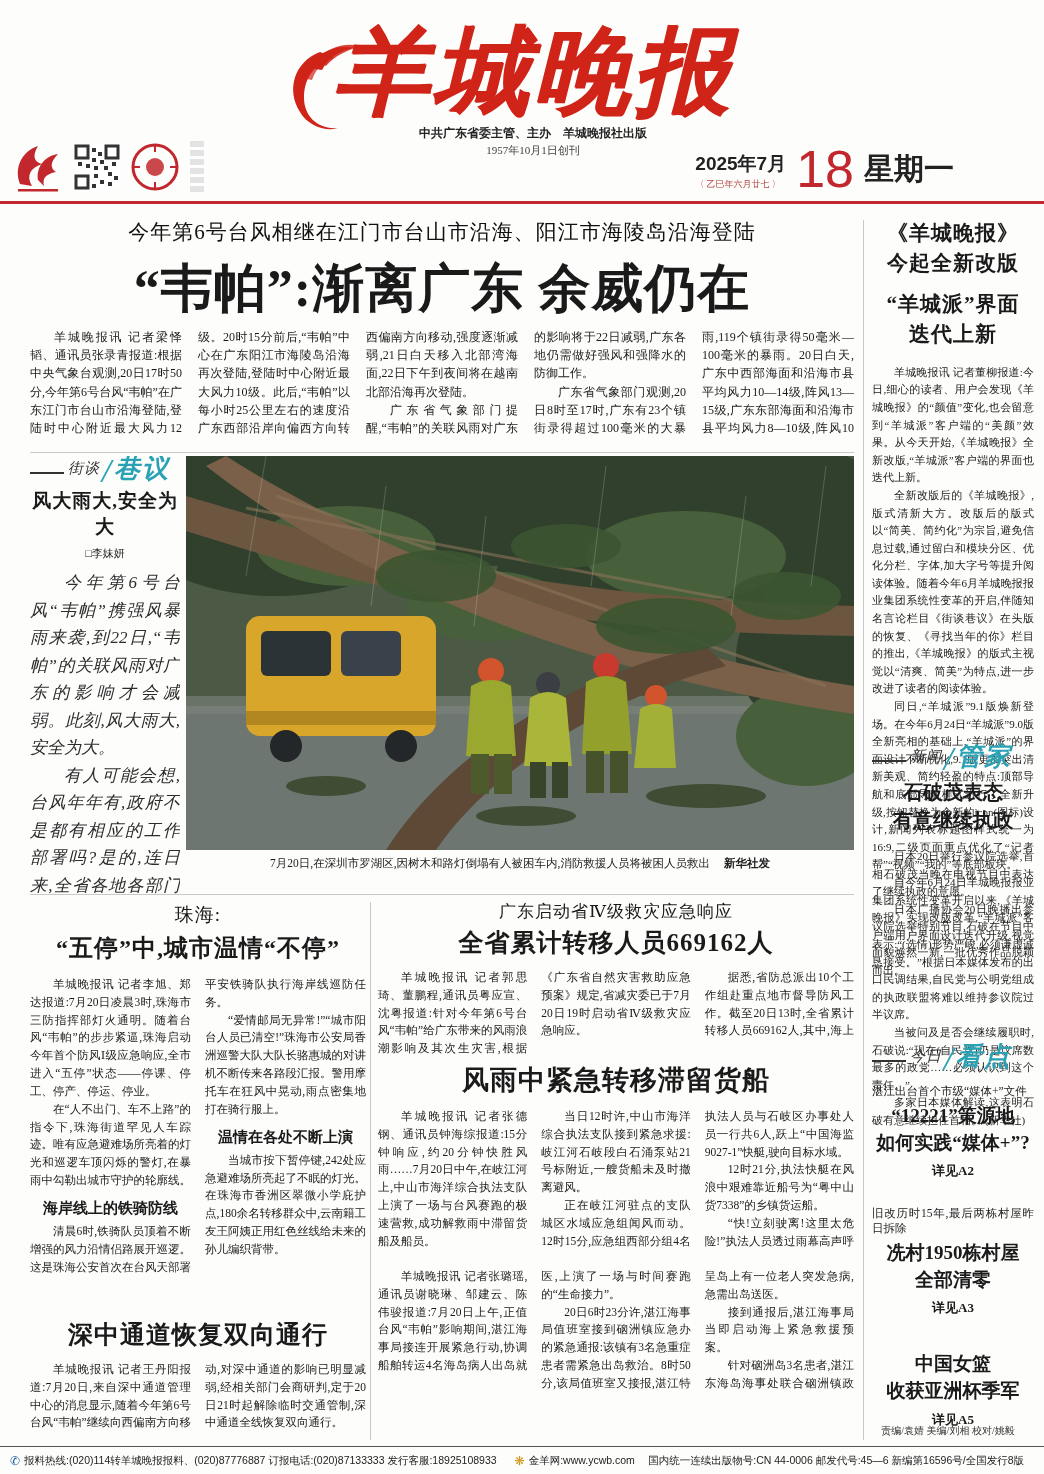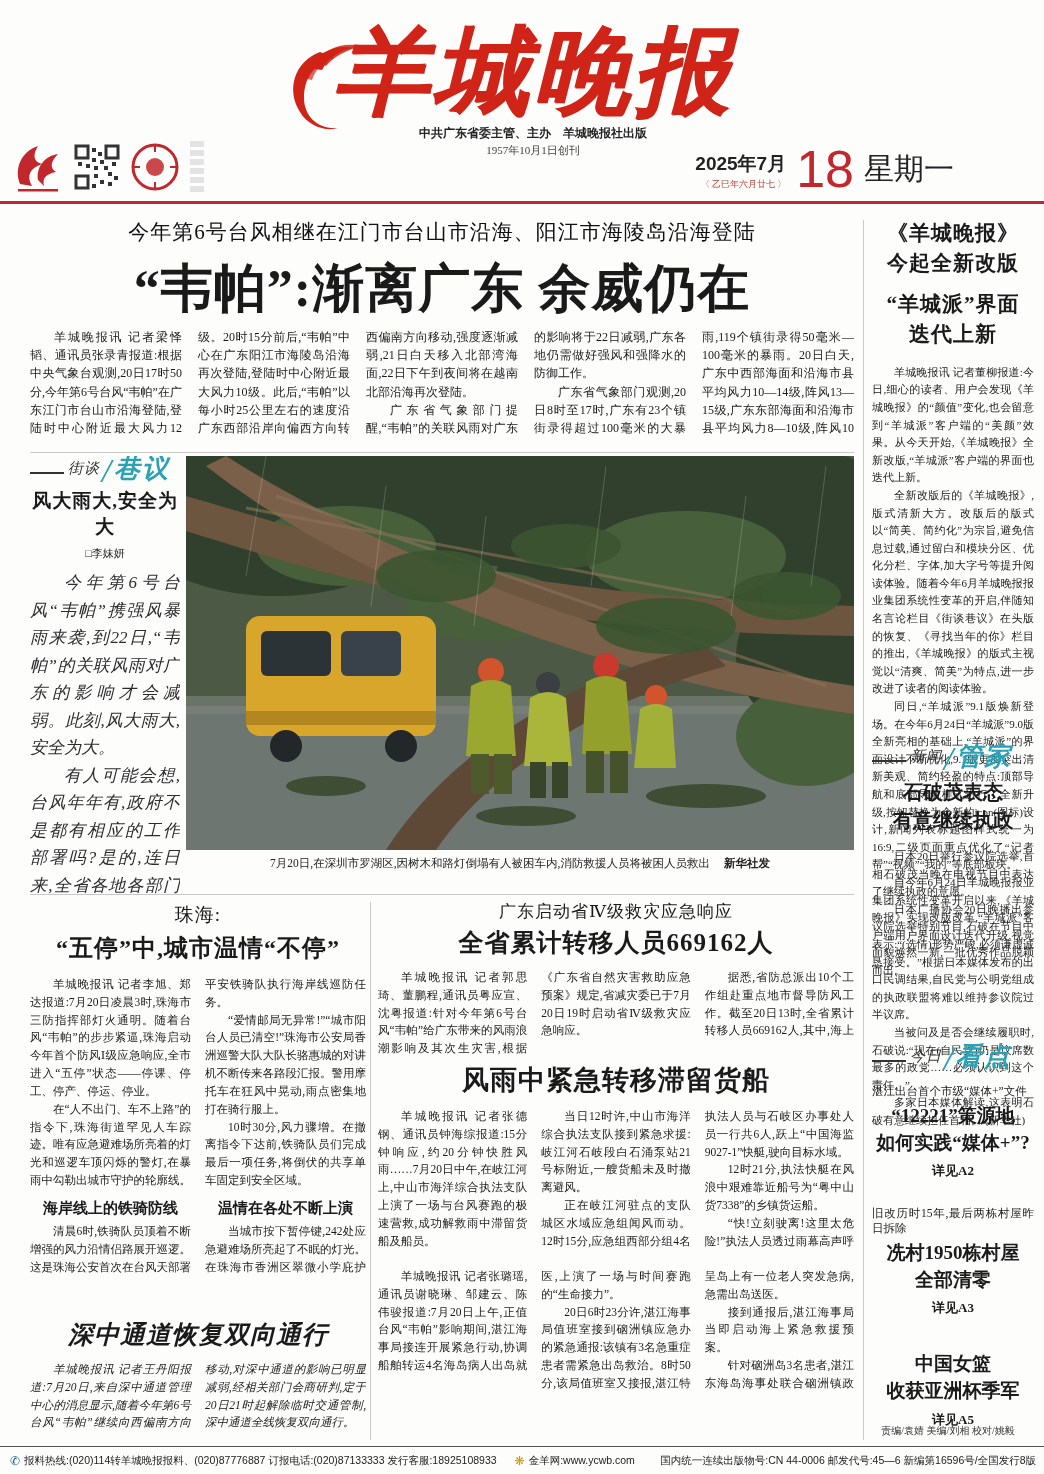--- a/index.html
+++ b/index.html
@@ -12,25 +12,25 @@
                font-style:italic;text-shadow:1px 1px 0 #d02418;white-space:nowrap;}
   .brand-sub{font-size:12px;font-weight:bold;color:#222;margin-top:2px;}
   .brand-founded{font-size:11px;color:#444;margin-top:1px;}
   .swirl{position:absolute;left:278px;top:38px;}
   .logo-strip{position:absolute;left:12px;top:138px;height:58px;display:flex;align-items:center;gap:10px;}
   .group-logo{width:52px;height:54px;}
   .qr{width:46px;height:46px;}
   .seal{width:50px;height:50px;}
   .stampbar{width:14px;height:52px;background:repeating-linear-gradient(#d8d8d8 0 6px,#fff 6px 9px);opacity:.7;}
   .dateblock{position:absolute;right:14px;top:146px;display:flex;align-items:flex-end;gap:10px;}
-  .date-left{text-align:right;padding-bottom:2px;}
+  .date-left{text-align:left;padding-bottom:2px;}
   .date-ym{font-size:19px;font-weight:bold;color:#222;font-family:"Liberation Sans",sans-serif;}
   .date-lunar{font-size:9px;color:#b5413a;margin-top:1px;}
   .date-day{font-size:52px;line-height:.9;color:#c1272d;font-family:"Liberation Sans",sans-serif;}
-  .date-week{font-size:30px;font-weight:normal;color:#222;padding-bottom:3px;}
+  .date-week{font-size:30px;font-weight:bold;color:#222;padding-bottom:3px;}
   .mast-rule{position:absolute;left:0;top:201px;width:1044px;height:3px;background:#c1272d;border-bottom:1px solid #fff;box-shadow:0 4px 0 -3px #c1272d;}
   
   .lead{position:absolute;left:30px;top:218px;width:824px;text-align:center;}
   .lead-kicker{font-size:21px;color:#111;letter-spacing:1px;}
   .lead-title{font-size:52px;font-weight:bold;letter-spacing:1px;margin-top:8px;white-space:nowrap;}
   .lead-body{position:absolute;left:30px;top:328px;width:824px;height:124px;overflow:hidden;
              column-count:5;column-gap:16px;font-size:12px;line-height:1.52;text-align:justify;}
   .lead-body p{margin:0;text-indent:2em;}
   .hline{position:absolute;background:#c9c9c9;height:1px;}
   .vline{position:absolute;background:#c9c9c9;width:1px;}
@@ -55,21 +55,21 @@
   .story-title{font-weight:bold;text-align:center;letter-spacing:1px;}
   .cols{overflow:hidden;font-size:11.5px;line-height:1.55;text-align:justify;}
   .cols p{margin:0;text-indent:2em;}
   .cols h4{margin:6px 0 4px;font-size:15px;text-indent:0;text-align:center;font-family:"Liberation Sans",sans-serif;}
   
   .zhuhai{position:absolute;left:30px;top:902px;width:336px;}
   .zhuhai .story-kicker{font-size:19px;}
   .zhuhai .story-title{font-size:24px;margin-top:4px;}
   .zhuhai .cols{margin-top:12px;column-count:2;column-gap:14px;height:318px;}
   
-  .bridge{position:absolute;left:30px;top:1318px;width:336px;font-style:italic;}
+  .bridge{position:absolute;left:30px;top:1318px;width:336px;}
   .bridge .story-title{font-size:25px;}
   .bridge .cols{margin-top:10px;column-count:2;column-gap:14px;height:88px;}
   
   .relief{position:absolute;left:378px;top:900px;width:476px;}
   .relief .story-title{font-size:25px;margin-top:3px;}
   .relief .cols{margin-top:10px;column-count:3;column-gap:14px;height:106px;}
   
   .cargo{position:absolute;left:378px;top:1062px;width:476px;}
   .cargo .story-title{font-size:27px;}
   .cargo .cols{margin-top:10px;column-count:3;column-gap:14px;height:152px;}
@@ -90,21 +90,21 @@
   .hl-kicker{font-size:11.5px;color:#222;text-align:justify;}
   .hl-title{font-size:19px;font-weight:bold;text-align:center;line-height:1.4;margin-top:4px;}
   .hl-ref{font-size:13px;font-weight:bold;text-align:center;margin-top:6px;}
   .credits{position:absolute;left:860px;top:1424px;width:176px;font-size:10px;color:#333;text-align:center;}
   
   .footer{position:absolute;left:0;top:1446px;width:1044px;height:28px;border-top:1px solid #555;
           border-bottom:3px solid #9f1d20;display:flex;align-items:center;font-size:10.5px;color:#222;
           font-family:"Liberation Sans",sans-serif;}
   .footer .left{margin-left:10px;display:flex;align-items:center;gap:4px;}
   .footer .site{margin-left:18px;display:flex;align-items:center;gap:4px;}
-  .footer .right{margin-left:auto;margin-right:8px;}
+  .footer .right{margin-left:auto;margin-right:20px;}
   .ic{font-size:12px;line-height:1;}
   .ic.phone{color:#1a5d9e;}
   .ic.ram{color:#c8920a;}
 </style>
 </head>
 <body>
 
 <div class="page">
 
   <div class="brand-row">
@@ -294,21 +294,20 @@
 
   <div class="zhuhai">
     <div class="story-kicker">珠海:</div>
     <div class="story-title">“五停”中,城市温情“不停”</div>
     <div class="cols">
       <p>羊城晚报讯 记者李旭、郑达报道:7月20日凌晨3时,珠海市三防指挥部灯火通明。随着台风“韦帕”的步步紧逼,珠海启动今年首个防风Ⅰ级应急响应,全市进入“五停”状态——停课、停工、停产、停运、停业。</p>
       <p>在“人不出门、车不上路”的指令下,珠海街道罕见人车踪迹。唯有应急避难场所亮着的灯光和巡逻车顶闪烁的警灯,在暴雨中勾勒出城市守护的轮廓线。</p>
       <h4>海岸线上的铁骑防线</h4>
       <p>清晨6时,铁骑队员顶着不断增强的风力沿情侣路展开巡逻。这是珠海公安首次在台风天部署平安铁骑队执行海岸线巡防任务。</p>
       <p>“爱情邮局无异常!”“城市阳台人员已清空!”珠海市公安局香洲巡警大队大队长骆惠城的对讲机不断传来各路段汇报。警用摩托车在狂风中晃动,雨点密集地打在骑行服上。</p>
-      <p>10时30分,风力骤增。在撤离指令下达前,铁骑队员们完成最后一项任务,将倒伏的共享单车固定到安全区域。</p>
       <h4>温情在各处不断上演</h4>
       <p>当城市按下暂停键,242处应急避难场所亮起了不眠的灯光。在珠海市香洲区翠微小学庇护点,180余名转移群众中,云南籍工友王阿姨正用红色丝线给未来的孙儿编织背带。</p>
 
     </div>
   </div>
 
   <div class="bridge">
     <div class="story-title">深中通道恢复双向通行</div>
     <div class="cols">
       <p>羊城晚报讯 记者王丹阳报道:7月20日,来自深中通道管理中心的消息显示,随着今年第6号台风“韦帕”继续向西偏南方向移动,对深中通道的影响已明显减弱,经相关部门会商研判,定于20日21时起解除临时交通管制,深中通道全线恢复双向通行。</p>

